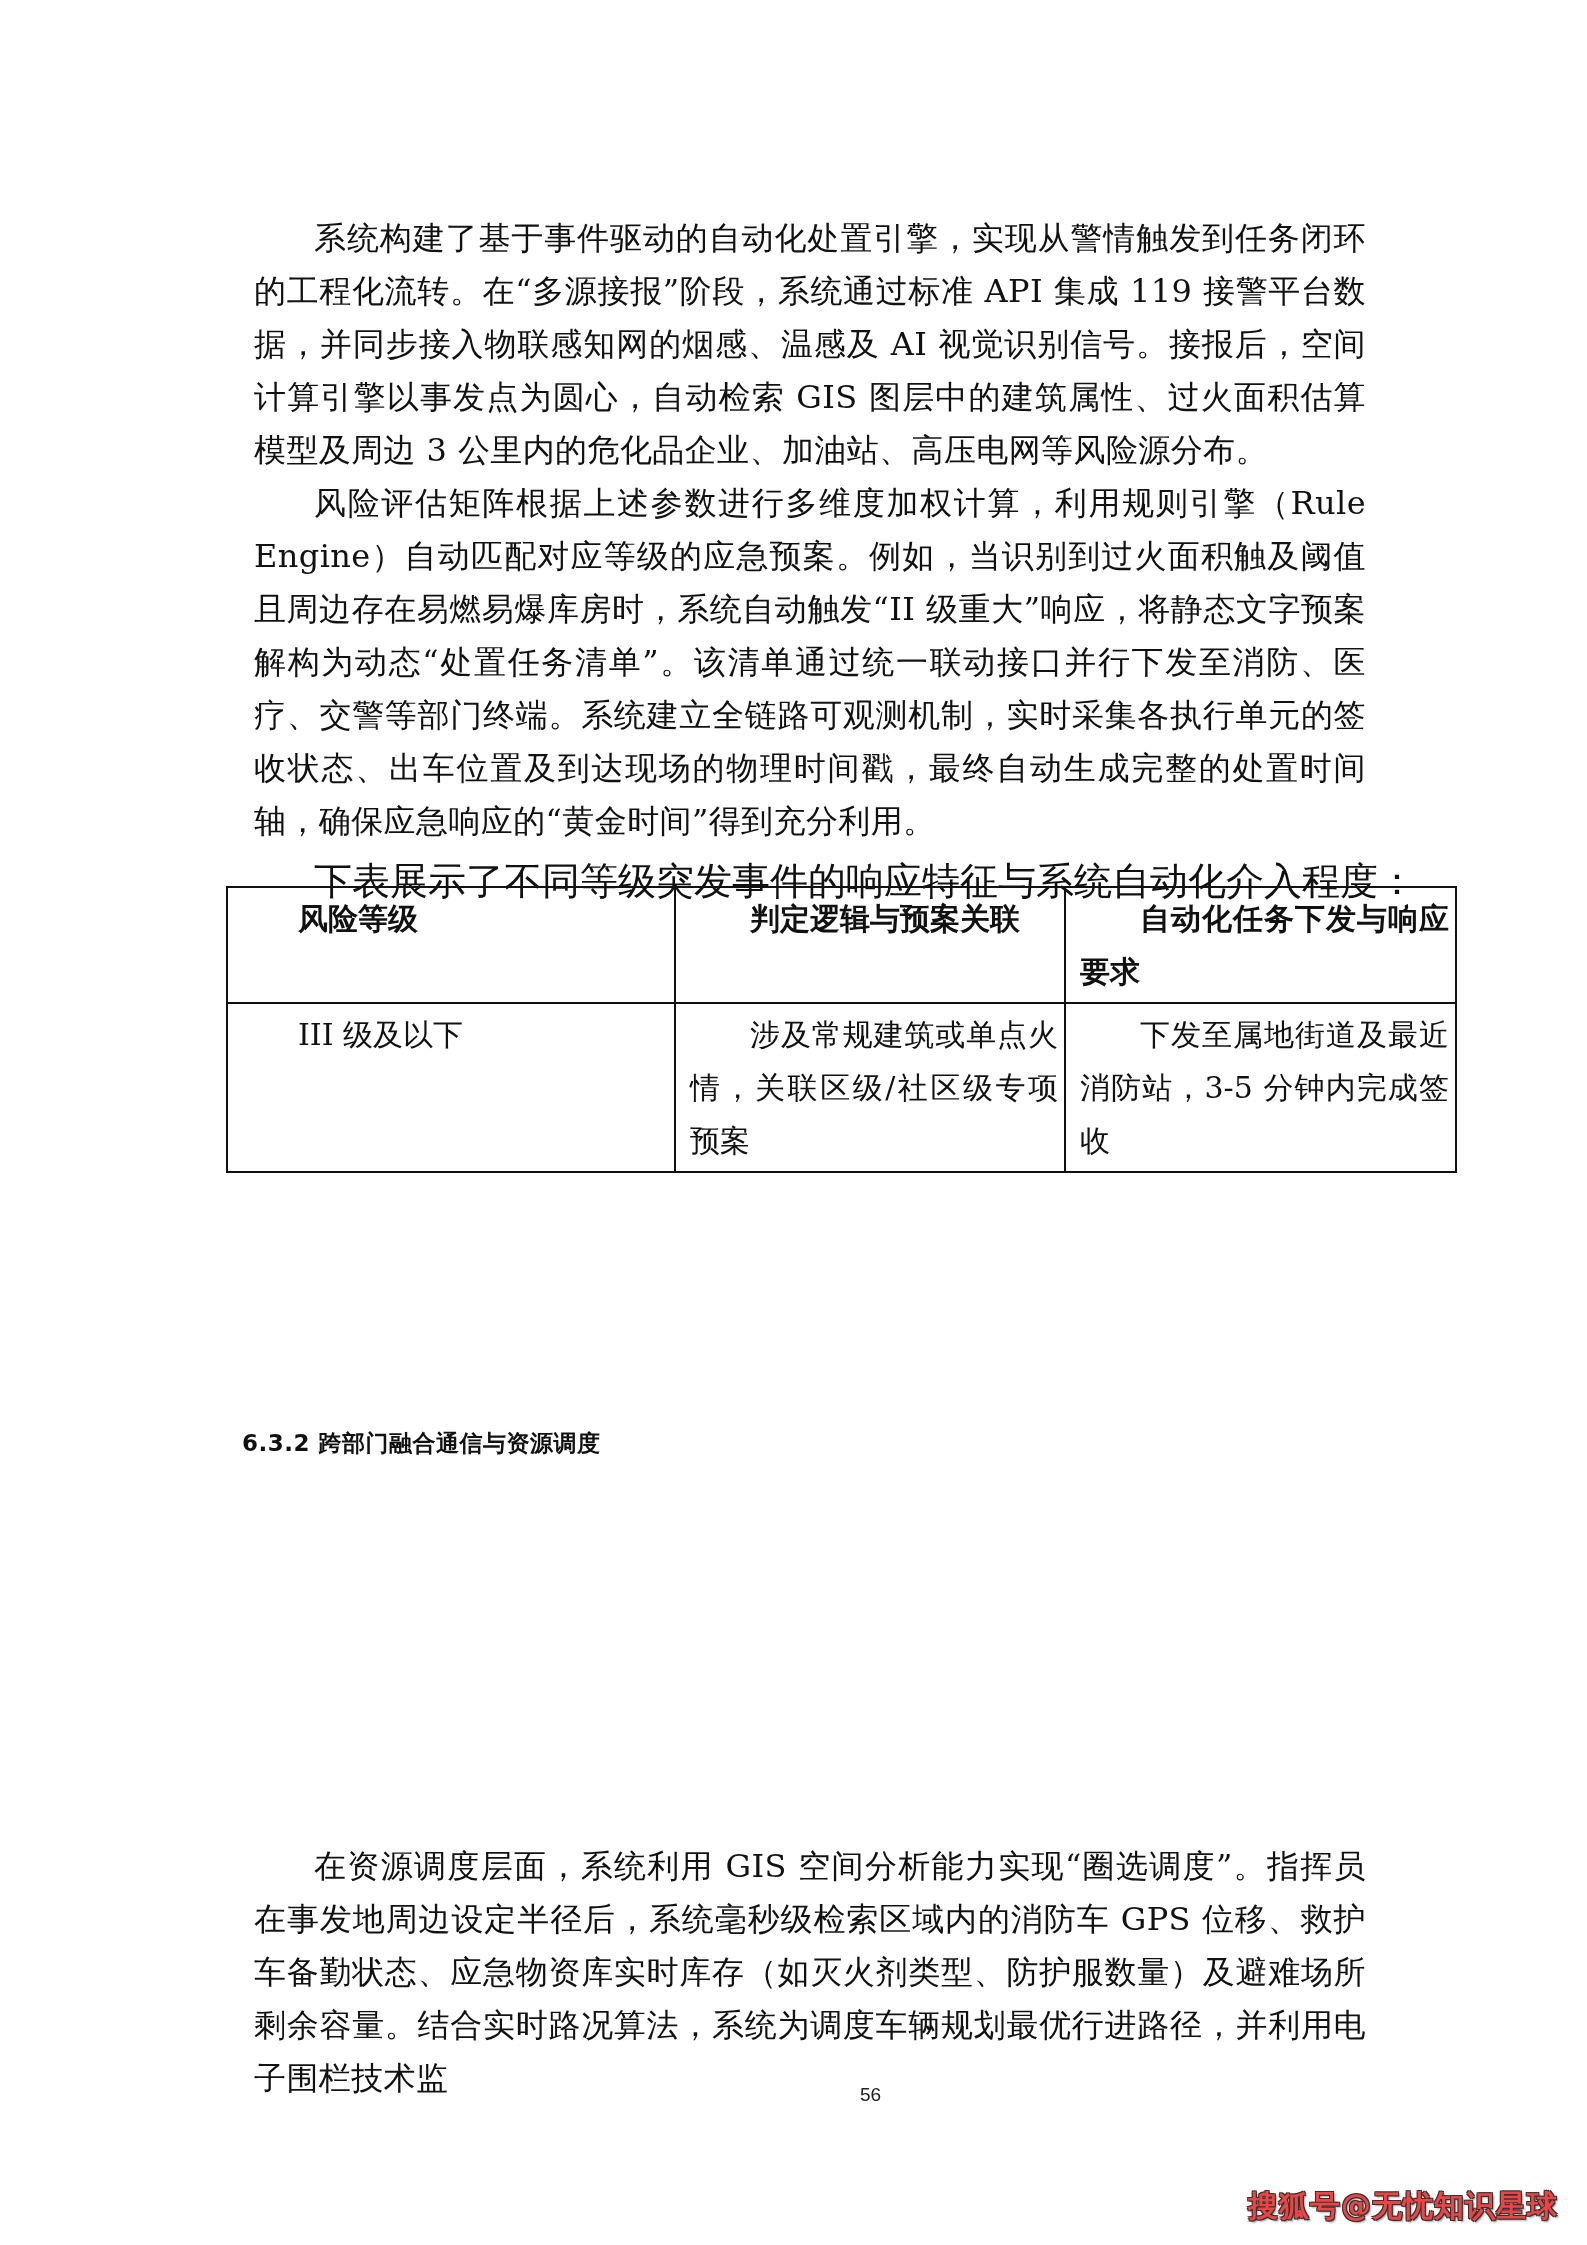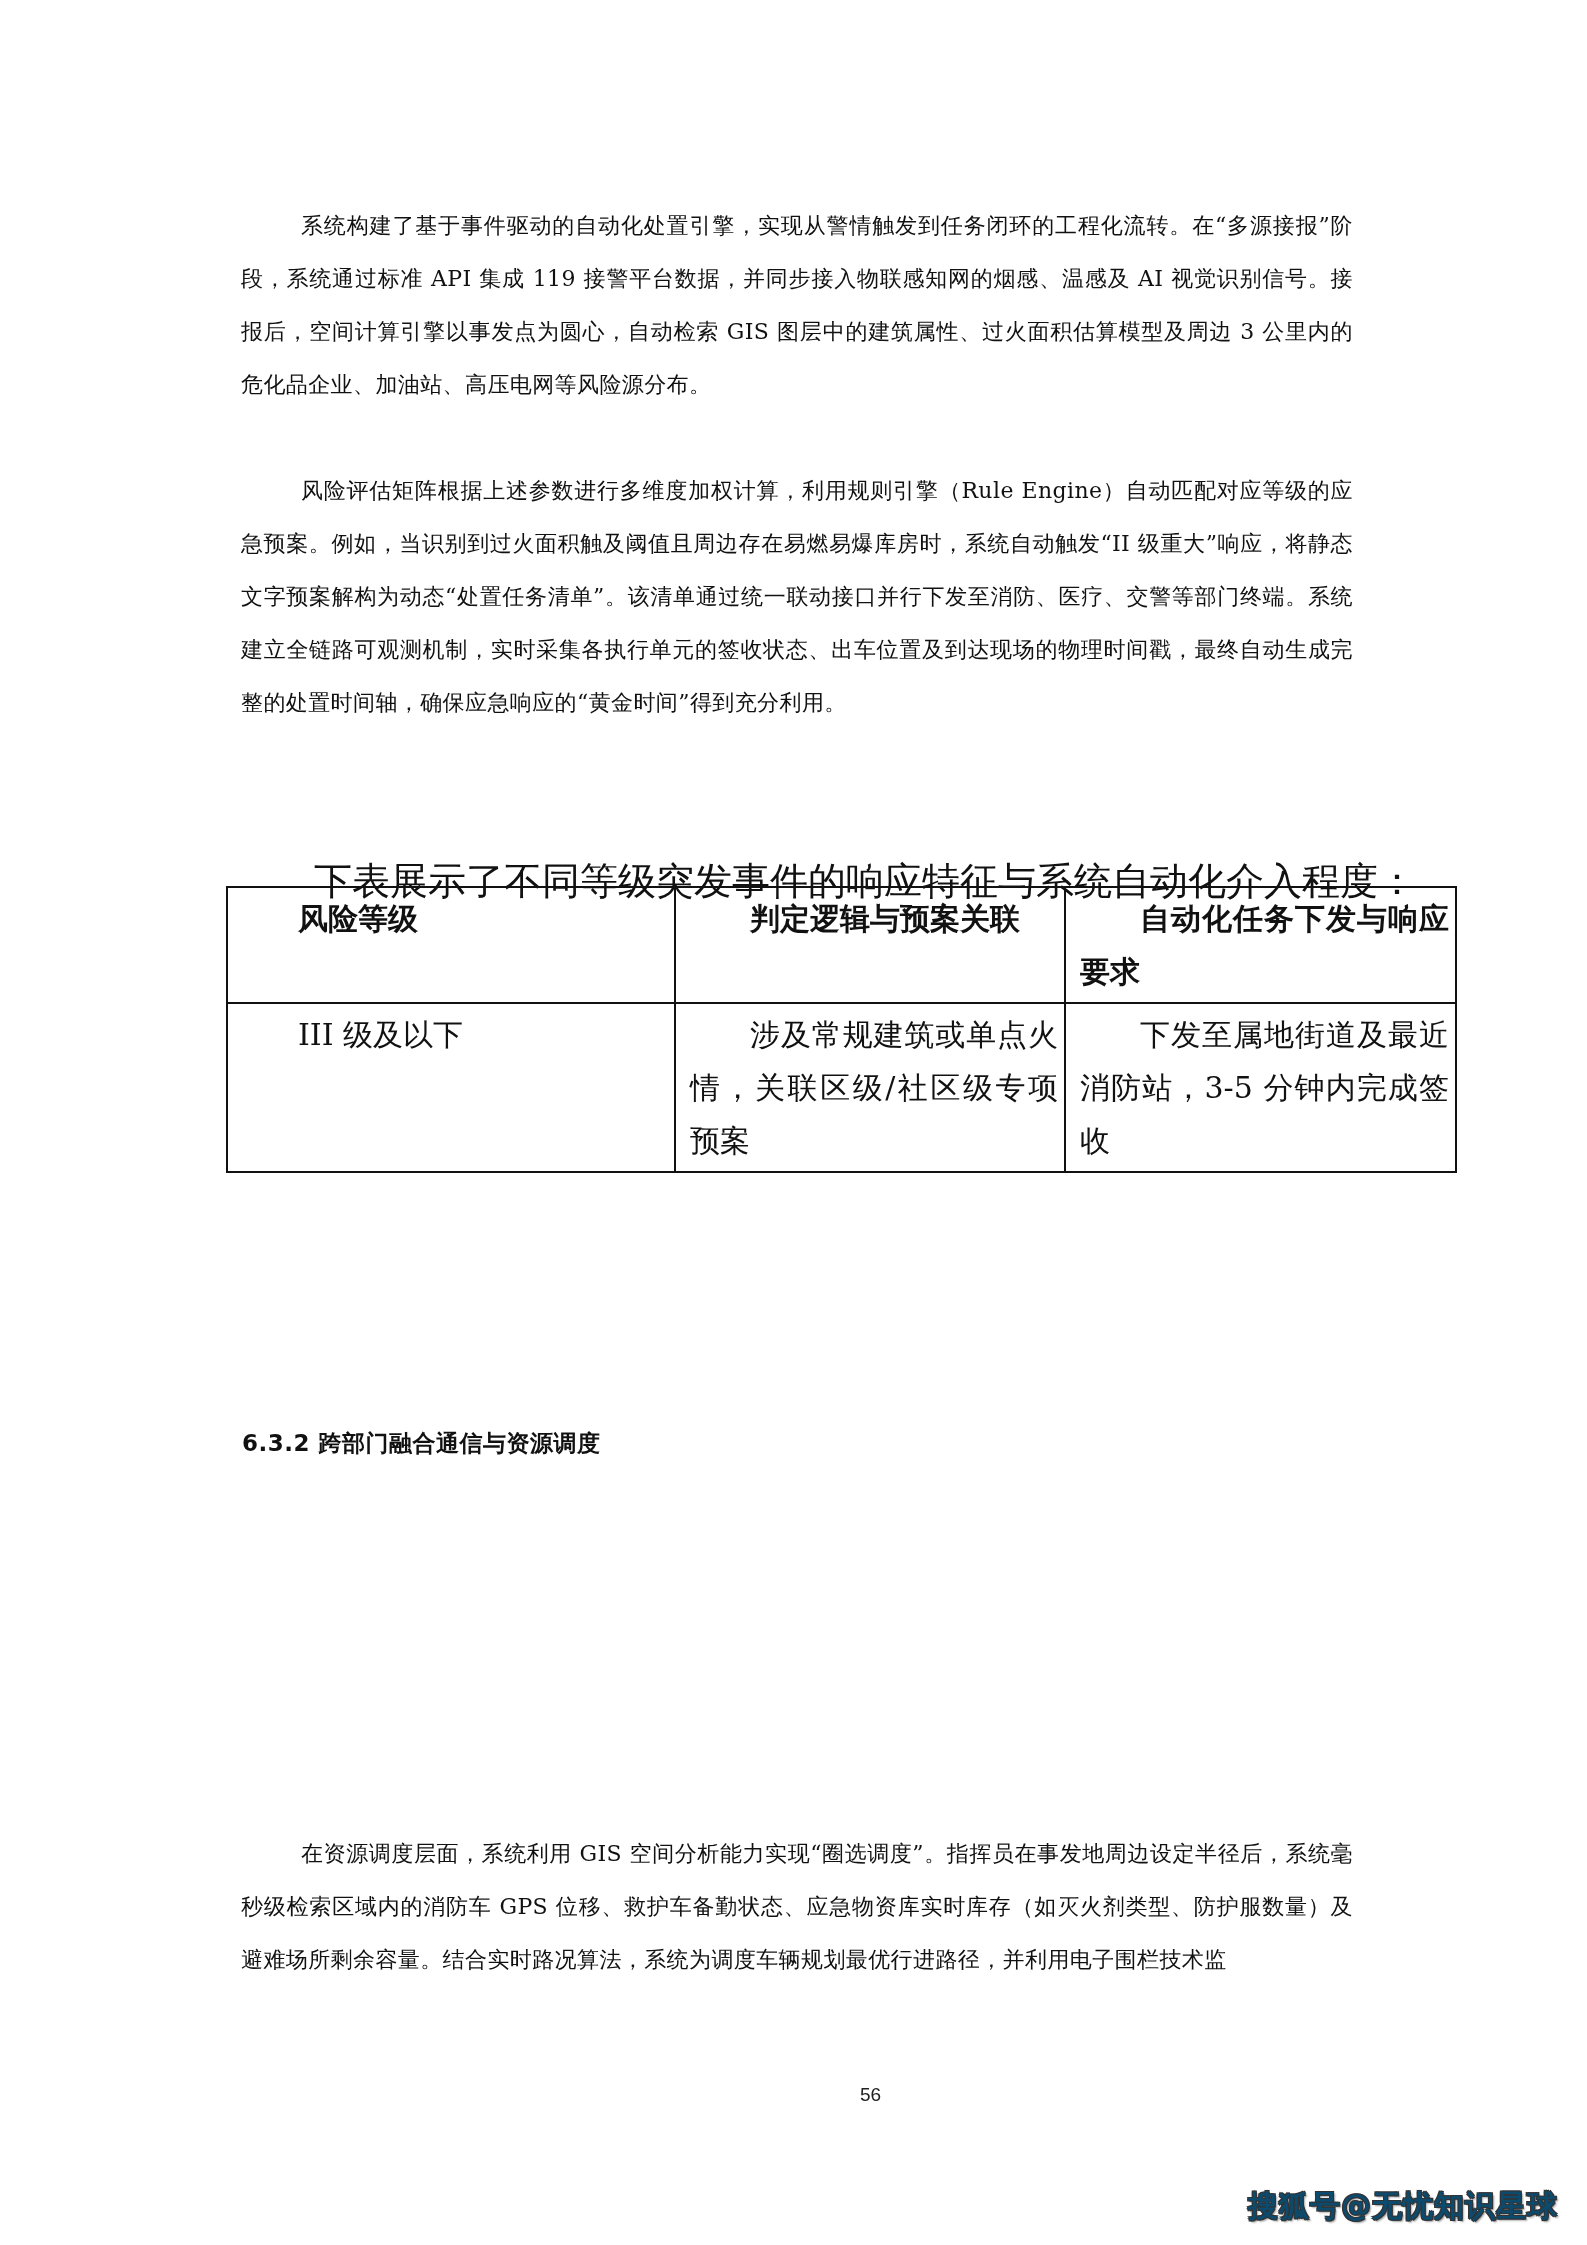--- a/index.html
+++ b/index.html
@@ -17,26 +17,26 @@
   }
   .page {
     position: absolute;
     left: 0; top: 0;
     width: 1587px; height: 2245px;
   }
   .para {
     position: absolute;
     left: 241px;
     width: 1112px;
-    font-size: 22px;
+    font-size: 32px;
     line-height: 53px;
     text-align: justify;
     text-align-last: left;
     letter-spacing: 0.4px;
-    margin: 0;
+    margin: 13px;
     text-indent: 60px;
   }
   .caption {
     position: absolute;
     left: 299px;
     top: 841px;
     font-size: 38px;
     line-height: 50px;
     margin: 15px;
   }
@@ -86,21 +86,21 @@
     color: #222;
     margin-left: 44px;
   }
   .watermark {
     position: absolute;
     left: 1248px;
     top: 2186px;
     font-family: "DejaVu Sans", sans-serif;
     font-size: 30px;
     font-weight: bold;
-    color: #0c4a6e;
+    color: #ef4444;
     text-shadow: -1px -1px 0 #333, 1px -1px 0 #333, -1px 1px 0 #333, 1px 1px 0 #333, 2px 2px 2px rgba(0,0,0,0.4);
     letter-spacing: 1px;
   }
 </style>
 </head>
 <body>
 
 <div class="page">
 
   <p class="para" style="top:199px;">系统构建了基于事件驱动的自动化处置引擎，实现从警情触发到任务闭环的工程化流转。在“多源接报”阶段，系统通过标准 API 集成 119 接警平台数据，并同步接入物联感知网的烟感、温感及 AI 视觉识别信号。接报后，空间计算引擎以事发点为圆心，自动检索 GIS 图层中的建筑属性、过火面积估算模型及周边 3 公里内的危化品企业、加油站、高压电网等风险源分布。</p>

